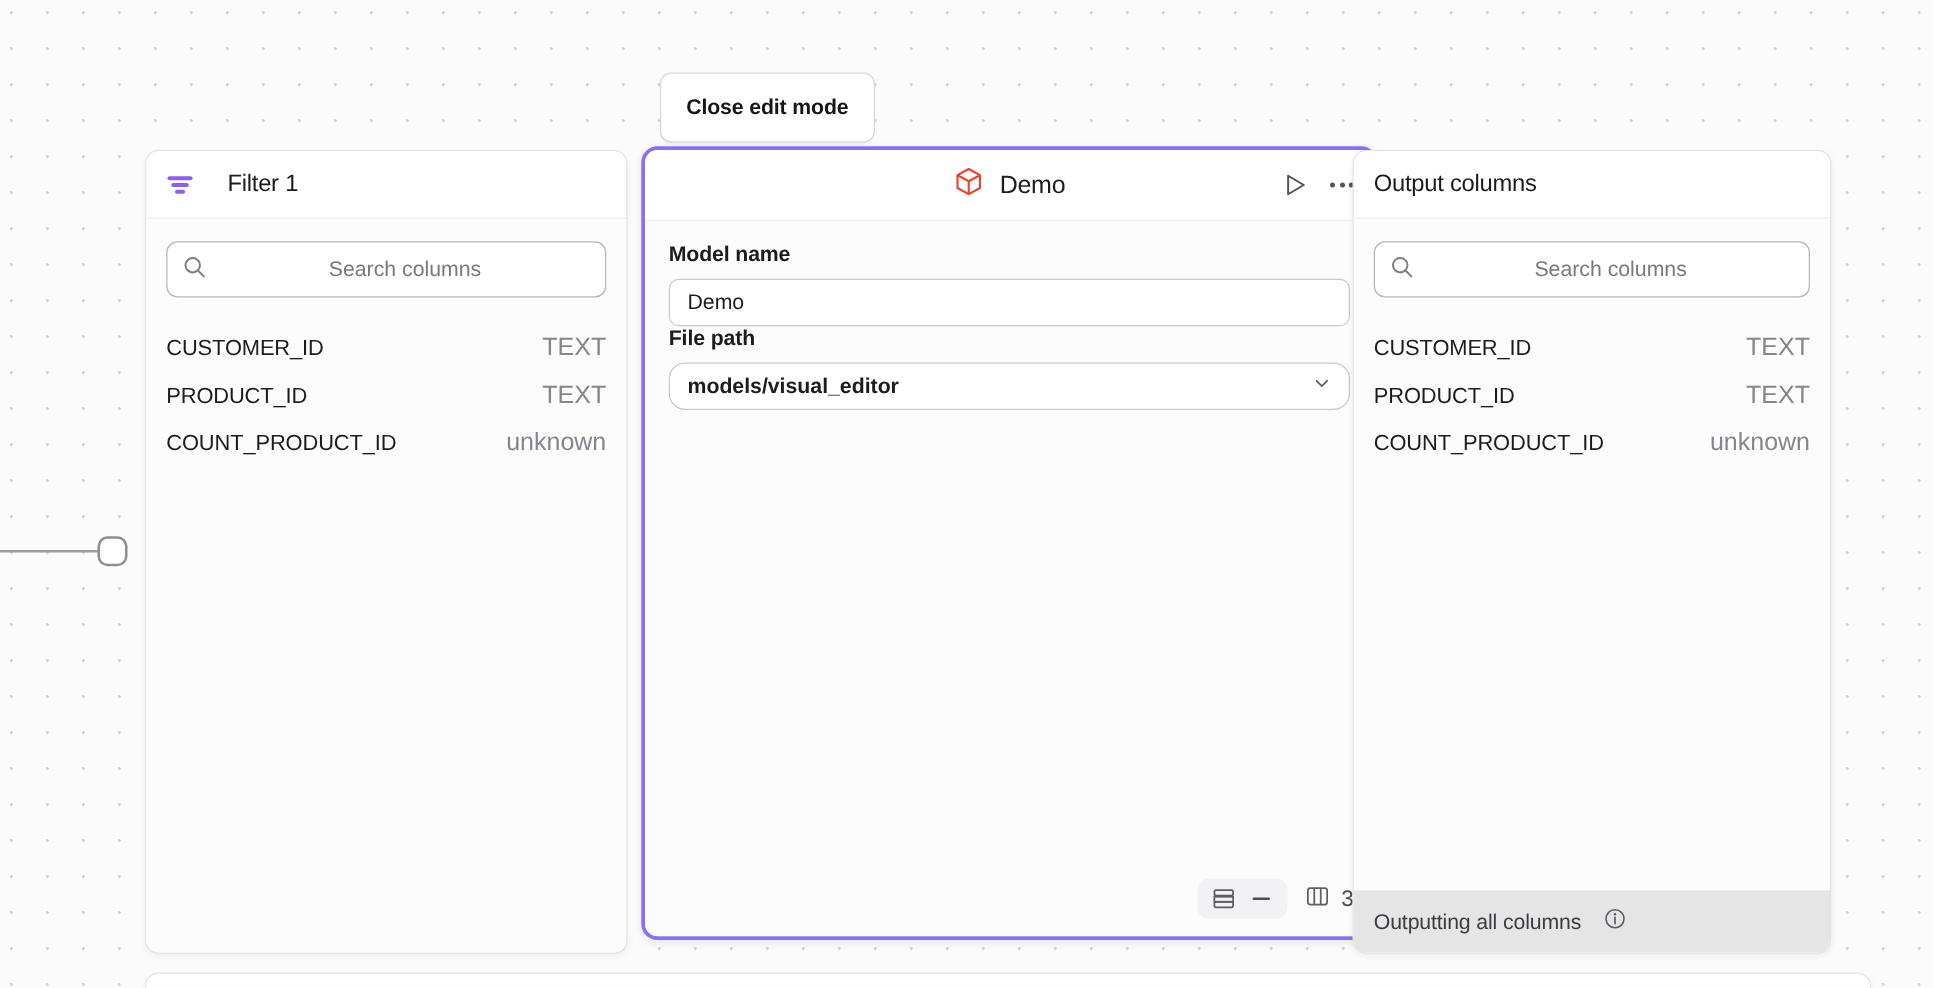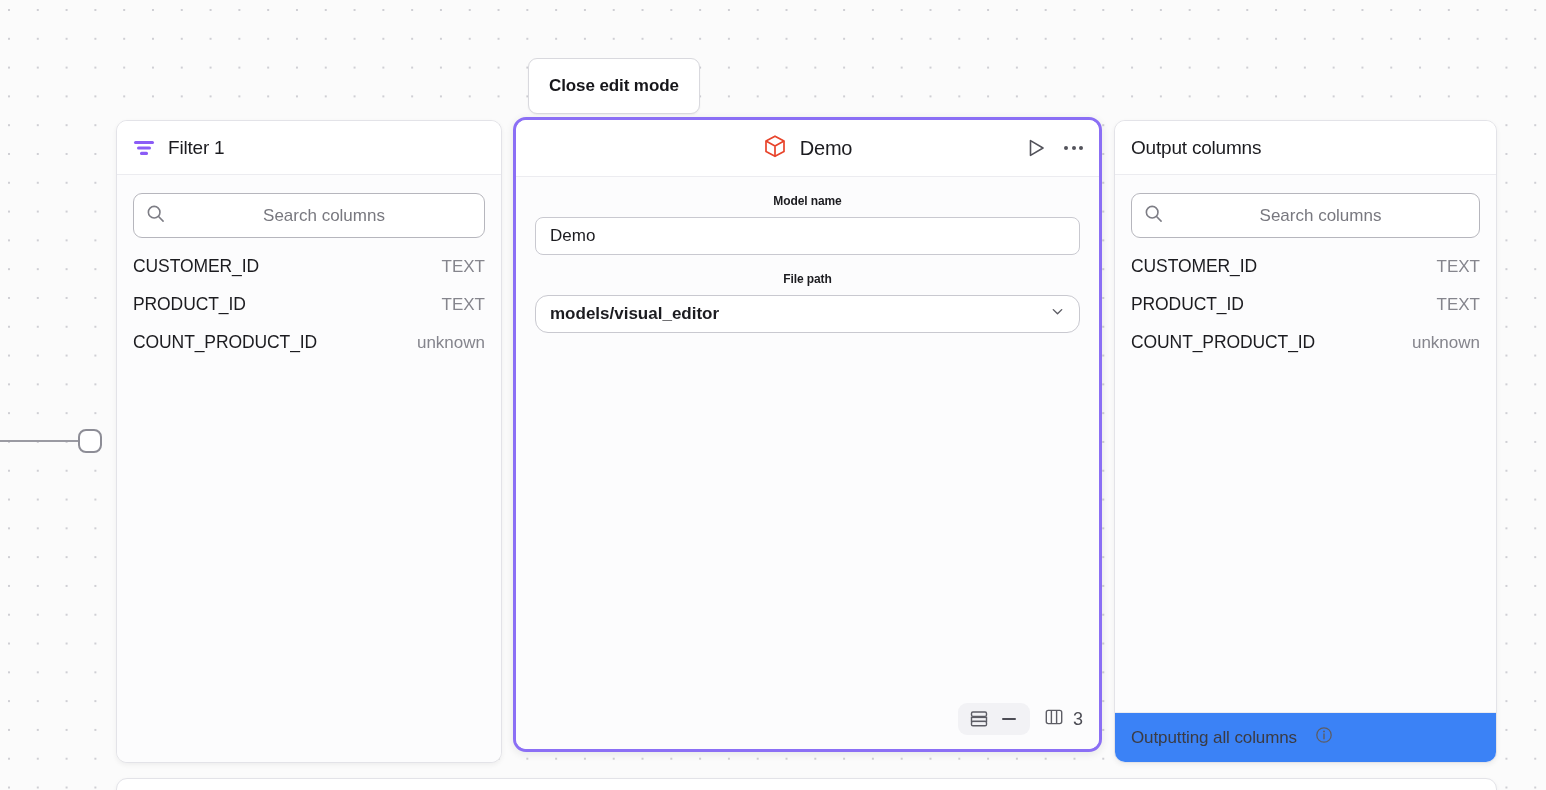--- a/index.html
+++ b/index.html
@@ -133,28 +133,29 @@
     gap: 12px;
     text-align: center;
   }
   .col-name {
     font-size: 17.5px;
     color: #1c1c20;
     letter-spacing: -0.1px;
     white-space: nowrap;
   }
   .col-type {
-    font-size: 17px;
+    font-size: 20px;
     color: #85858d;
     white-space: nowrap;
+    margin-top: 11px;
   }
 
   
   #node-filter { left: 116px; top: 120px; width: 386px; height: 643px; }
-  #node-filter .node-header { gap: 13px; }
+  #node-filter .node-header { gap: 27px; }
   .filter-icon { display: flex; align-items: center; }
 
   
   #node-model {
     left: 513px; top: 117px; width: 589px; height: 635px;
     border: 3px solid #8b6ff5;
     border-radius: 13px;
     box-shadow: 0 2px 8px rgba(16,17,26,0.09);
   }
   #node-model .node-header {
@@ -173,28 +174,27 @@
   .icon-btn {
     display: flex; align-items: center; justify-content: center;
     cursor: pointer; background: transparent; border: 0;
   }
   .dots { display: flex; gap: 3.5px; align-items: center; }
   .dots span { width: 4px; height: 4px; border-radius: 50%; background: #53535b; }
 
   
   .form { padding: 17px 19px 0 19px; }
   .field-label {
-    font-size: 12px;
+    font-size: 17px;
     font-weight: bold;
     color: #1c1c20;
     letter-spacing: -0.1px;
     margin-bottom: 9px;
-    text-align: center;
-  }
-  .field-label.second { margin-top: 17px; }
+  }
+  .field-label.second { }
   .text-input {
     width: 100%;
     height: 38px;
     border: 1px solid #c9c9d0;
     border-radius: 8px;
     background: #ffffff;
     padding: 0 14px;
     font-family: "Liberation Sans", sans-serif;
     font-size: 17px;
     color: #1c1c20;
@@ -235,26 +235,26 @@
   }
   .pill-btn {
     display: flex; align-items: center; justify-content: center;
     width: 24px; height: 22px; cursor: pointer;
     background: transparent; border: 0;
   }
   .col-count-group { display: flex; align-items: center; gap: 9px; }
   .col-count-num { font-size: 18px; color: #4d4d55; }
 
   
-  #node-output { left: 1114px; top: 120px; width: 383px; height: 643px; }
+  #node-output { left: 1082px; top: 120px; width: 383px; height: 643px; }
   .node-footer {
     flex: 0 0 50px;
     height: 50px;
     border-top: 1px solid #ececf0;
-    background: #3b82f6;
+    background: #e5e5e5;
     display: flex;
     align-items: center;
     gap: 18px;
     padding: 0 16px;
     font-size: 17px;
     color: #3b3b43;
     letter-spacing: -0.1px;
   }
 
   

